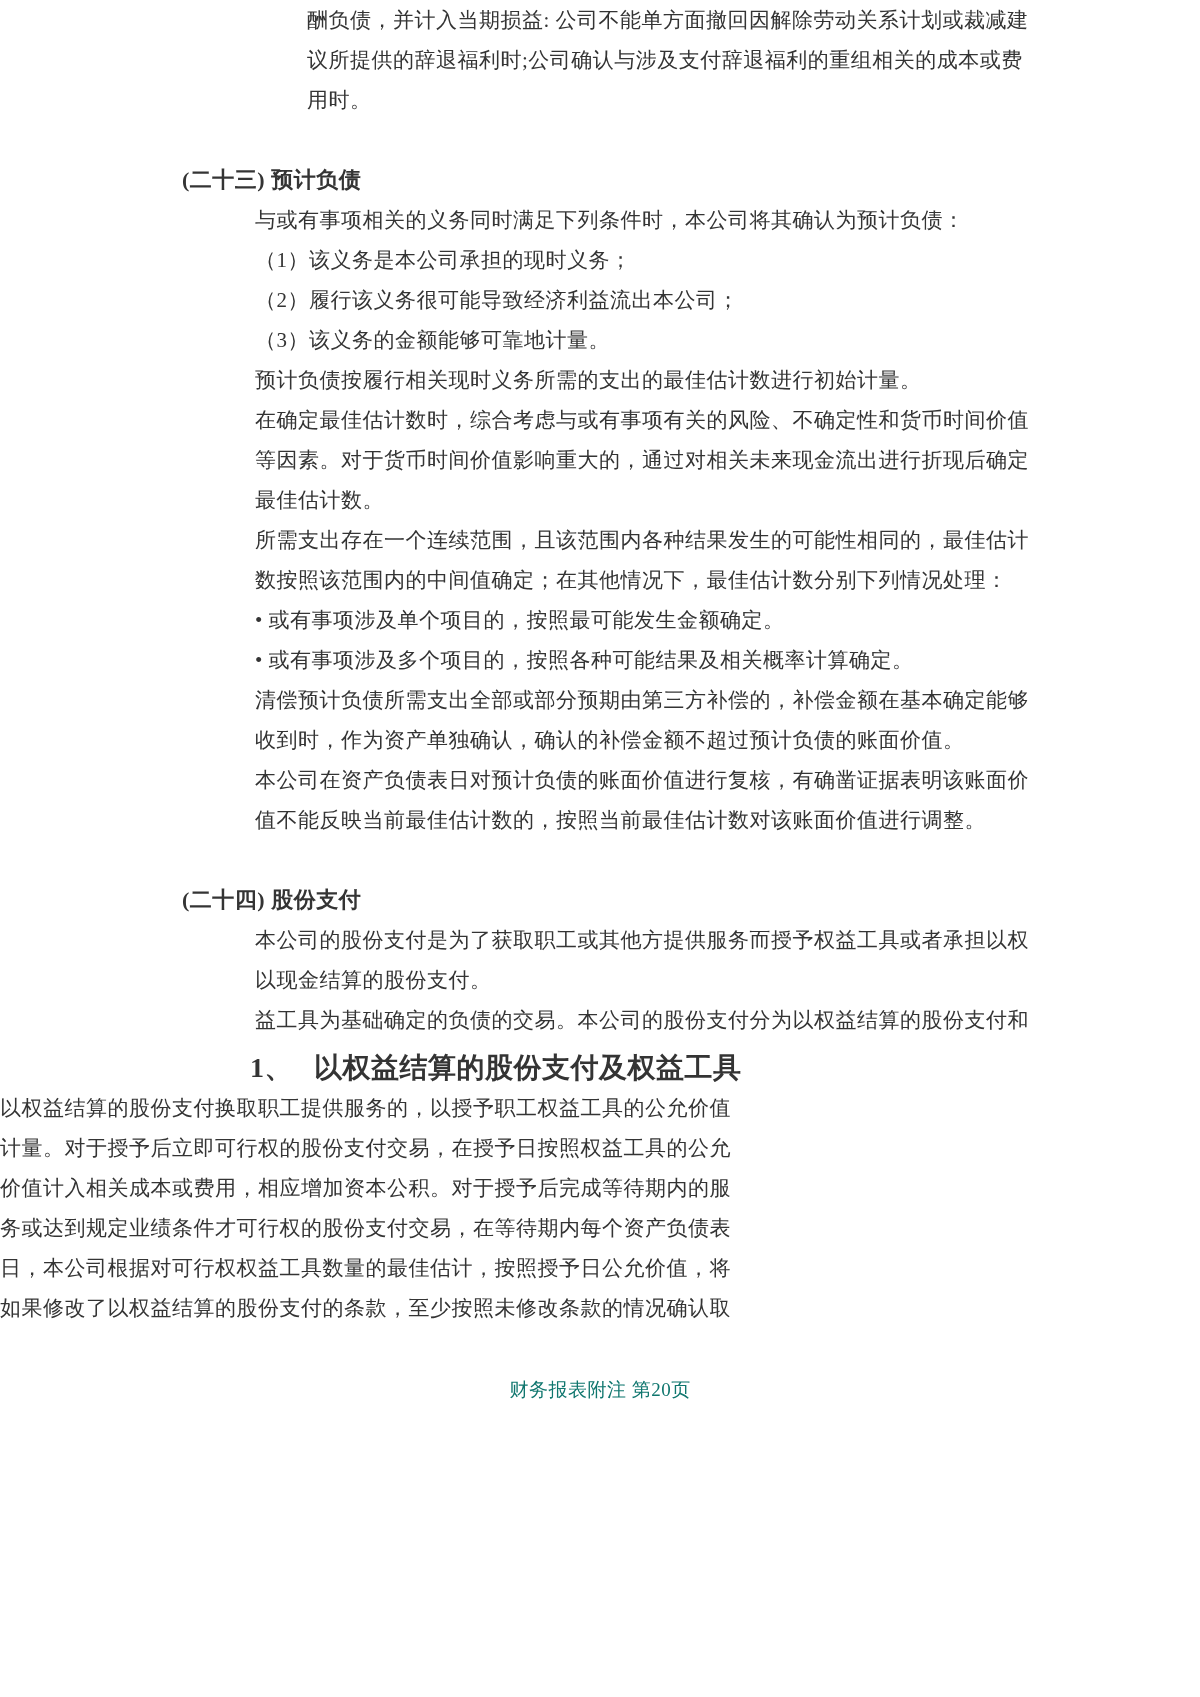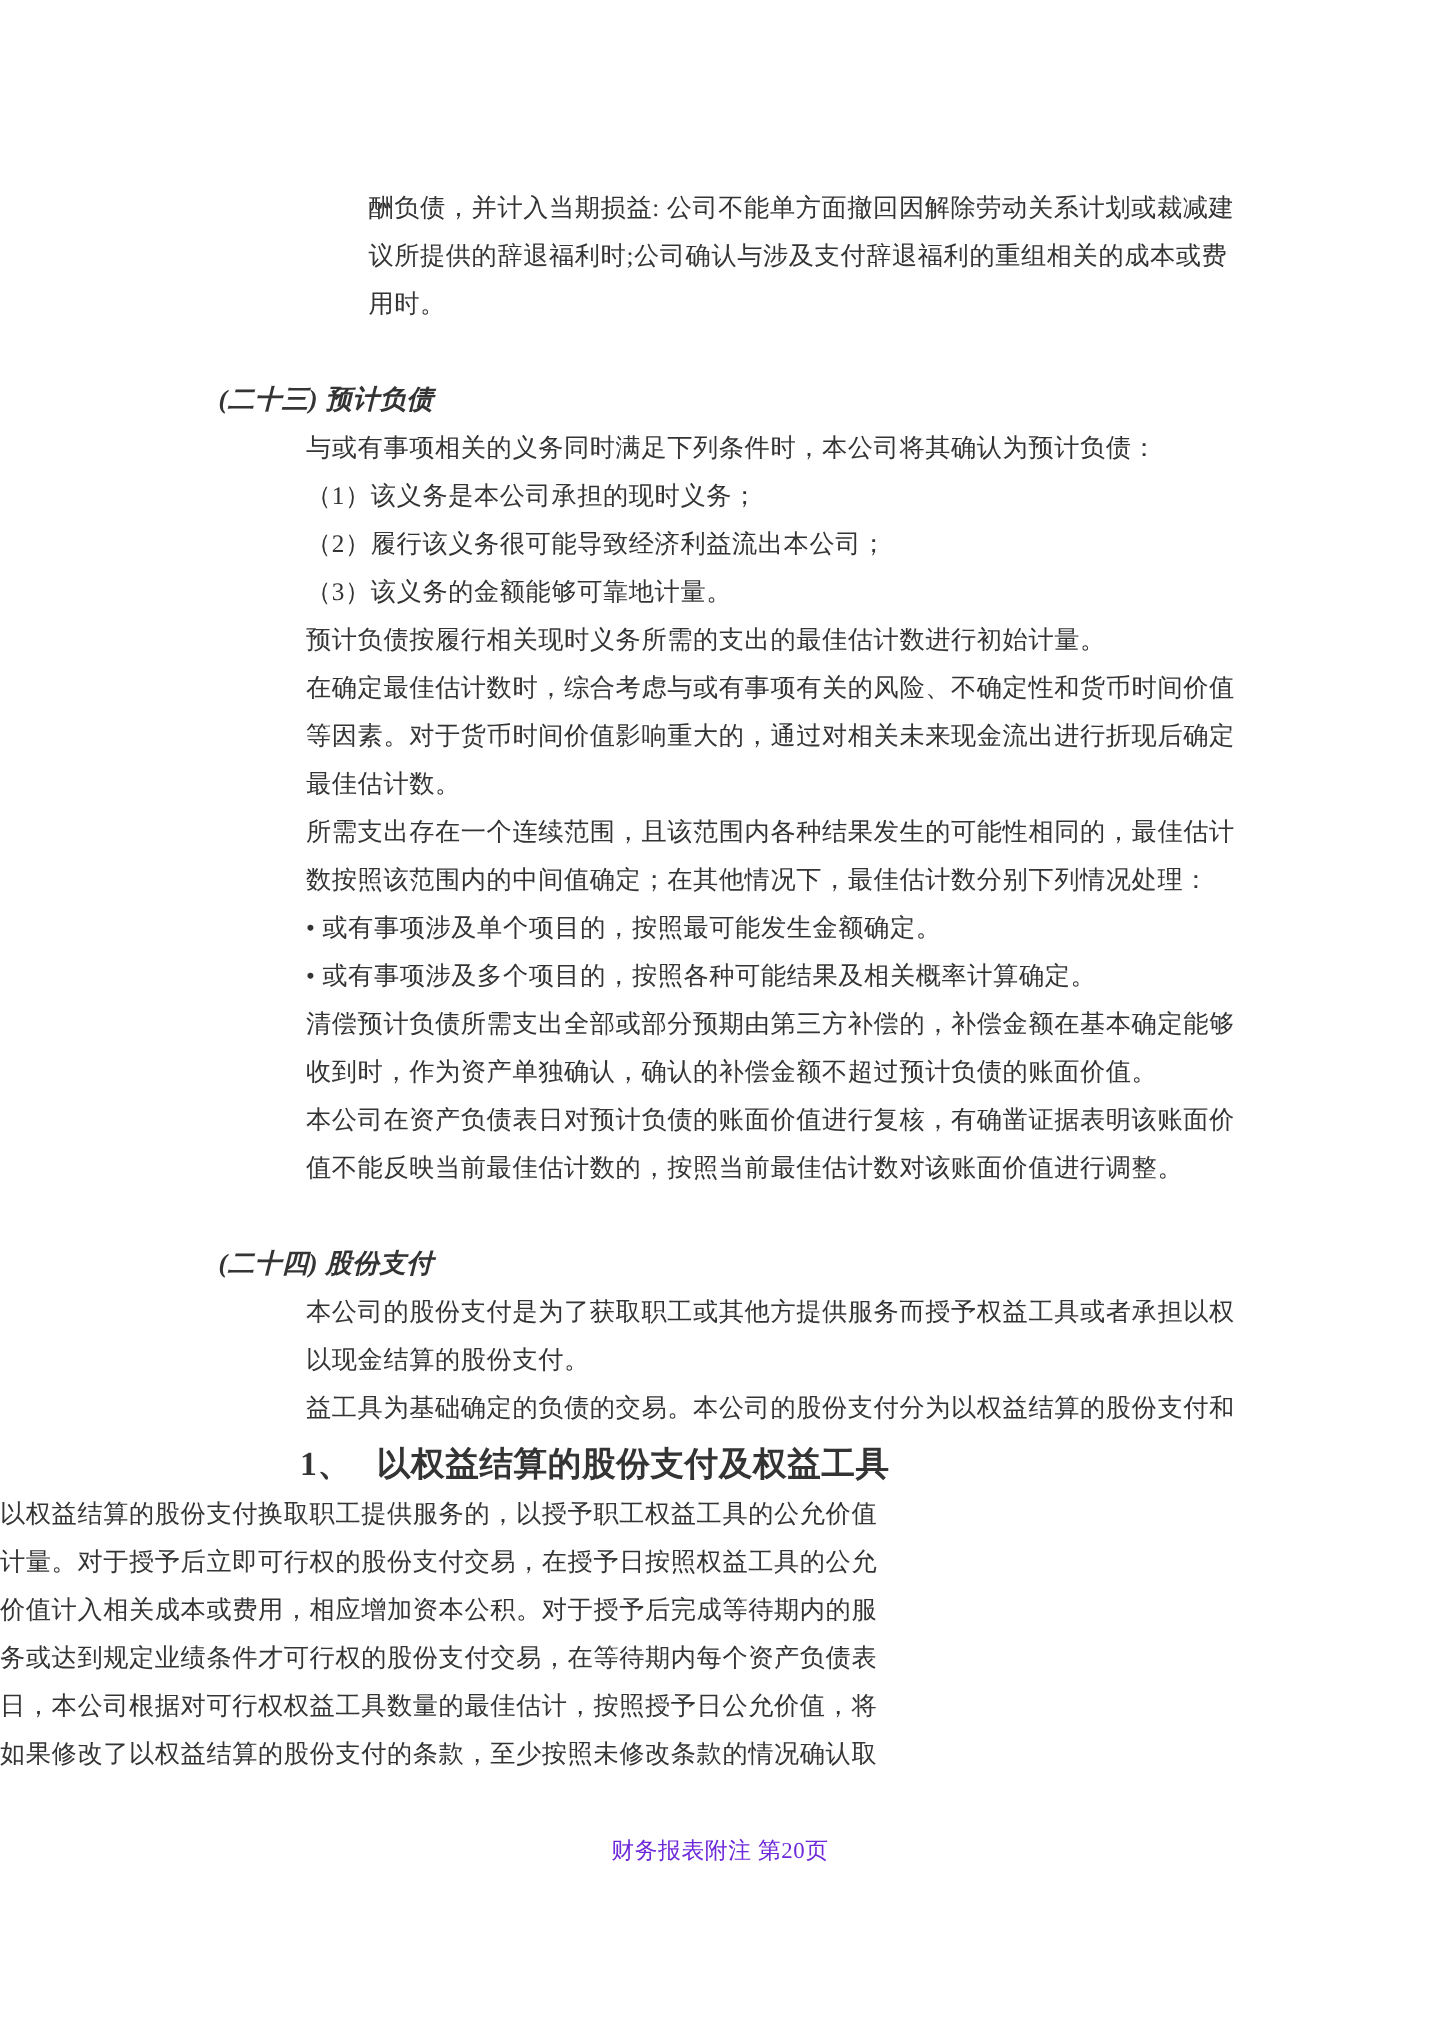--- a/index.html
+++ b/index.html
@@ -4,58 +4,56 @@
 <style>
   html, body { margin: 0; padding: 0; }
   .page {
     position: relative;
     width: 1200px;
     height: 1697px;
     background: #ffffff;
     color: #343434;
     font-family: "Liberation Serif", "DejaVu Serif", serif;
     box-sizing: border-box;
-    padding-top: 153px;
     overflow: hidden;
   }
   .line {
     height: 40px;
     line-height: 40px;
     font-size: 21px;
     white-space: nowrap;
     letter-spacing: 0.5px;
   }
   .heading {
     height: 40px;
     line-height: 40px;
     font-size: 22px;
     font-weight: bold;
     margin: 40px 0 0 182px;
     letter-spacing: 0.5px;
-    font-style: italic;
   }
   .cont-block { margin-left: 307px; }
   .body-block { margin-left: 255px; }
   .sub-block  { }
   .subheading {
     margin: 8px 0 0 250px;
     height: 40px;
     line-height: 40px;
     font-size: 28px;
     font-weight: bold;
     letter-spacing: 0.5px;
   }
   .subnum { display: inline-block; width: 64px; }
   .page-footer {
     margin-top: 42px;
     height: 40px;
     line-height: 40px;
     text-align: center;
     font-size: 19px;
-    color: #6d28d9;
+    color: #0f766e;
     letter-spacing: 0.5px;
   }
 </style>
 </head>
 <body>
 
 <div class="page">
 
   <div class="cont-block">
       <div class="line">酬负债，并计入当期损益: 公司不能单方面撤回因解除劳动关系计划或裁减建</div>

